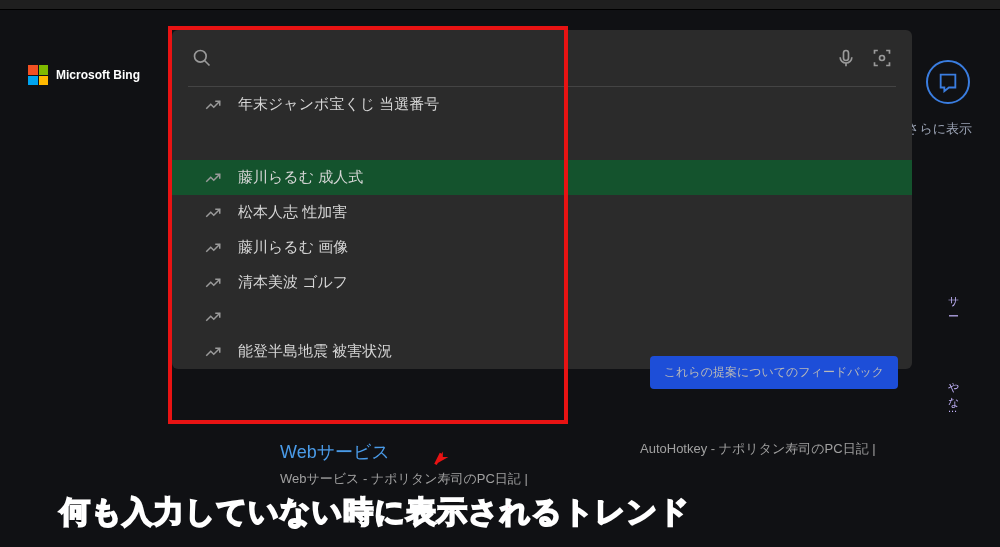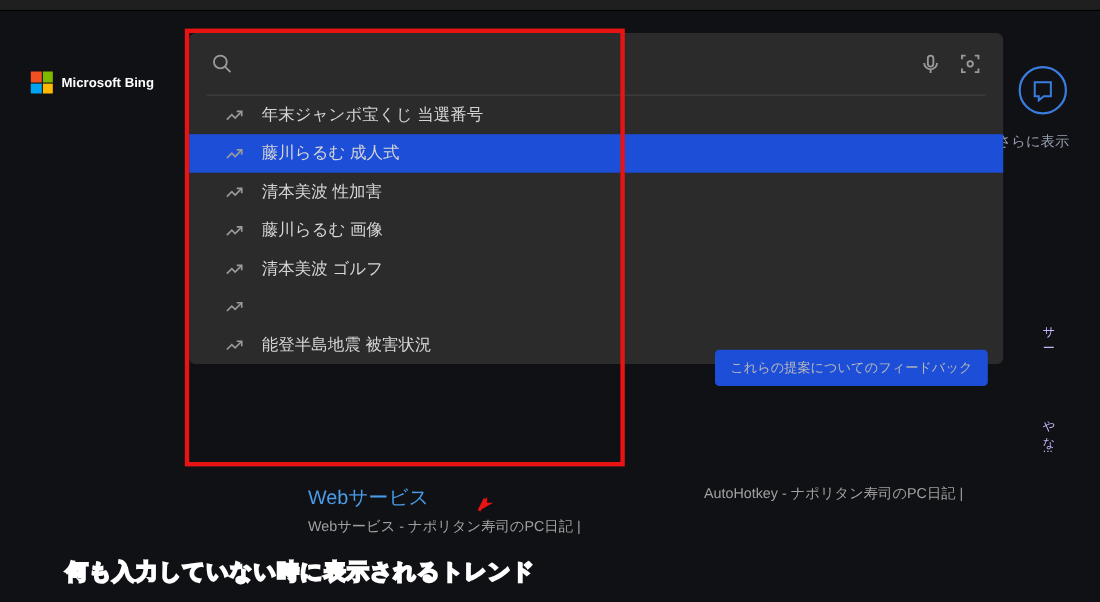--- a/index.html
+++ b/index.html
@@ -106,21 +106,21 @@
   font-weight: 600;
 }
 .trend-item {
   display: flex;
   align-items: center;
   padding: 8px 32px;
   cursor: pointer;
   font-size: 15px;
   color: #d6d6d6;
 }
-.trend-item.hover { background: #1d4ed8; }
+.trend-item.hover { background: #14532d; margin-top: 38px; }
 .trend-icon { margin-right: 16px; color: #9a9a9a; flex-shrink: 0; }
 .feedback-btn {
   position: absolute;
   right: 14px;
   bottom: -20px;
   background: #1d4ed8;
   color: #b8b8b8;
   font-size: 12px;
   padding: 8px 14px;
   border-radius: 4px;
@@ -143,21 +143,21 @@
 .bg-desc { color: #a0a0a0; font-size: 13px; line-height: 1.4; }
 .frag-text {
   position: absolute;
   color: #c4b5fd;
   font-size: 11px;
 }
 .annotation {
   position: absolute;
   left: 60px;
   bottom: 14px;
-  font-size: 20px;
+  font-size: 30px;
   font-weight: 900;
   color: #ec4899;
   -webkit-text-stroke: 2px #ffffff;
   text-stroke: 2px #ffffff;
   letter-spacing: 1px;
   z-index: 30;
 }
 .arrow {
   position: absolute;
   left: 430px;
@@ -225,21 +225,21 @@
       <polyline points="3,17 9,11 13,15 21,7"></polyline>
           <polyline points="15,7 21,7 21,13"></polyline>
     </svg>
     <span>藤川らるむ 成人式</span>
       </div>
       <div class="trend-item">
     <svg class="trend-icon" width="18" height="18" viewBox="0 0 24 24" fill="none" stroke="currentColor" stroke-width="2">
       <polyline points="3,17 9,11 13,15 21,7"></polyline>
           <polyline points="15,7 21,7 21,13"></polyline>
     </svg>
-    <span>清本美波 性加害</span>
+    <span>松本人志 性加害</span>
       </div>
       <div class="trend-item">
     <svg class="trend-icon" width="18" height="18" viewBox="0 0 24 24" fill="none" stroke="currentColor" stroke-width="2">
       <polyline points="3,17 9,11 13,15 21,7"></polyline>
           <polyline points="15,7 21,7 21,13"></polyline>
     </svg>
     <span>藤川らるむ 画像</span>
       </div>
       <div class="trend-item">
     <svg class="trend-icon" width="18" height="18" viewBox="0 0 24 24" fill="none" stroke="currentColor" stroke-width="2">

